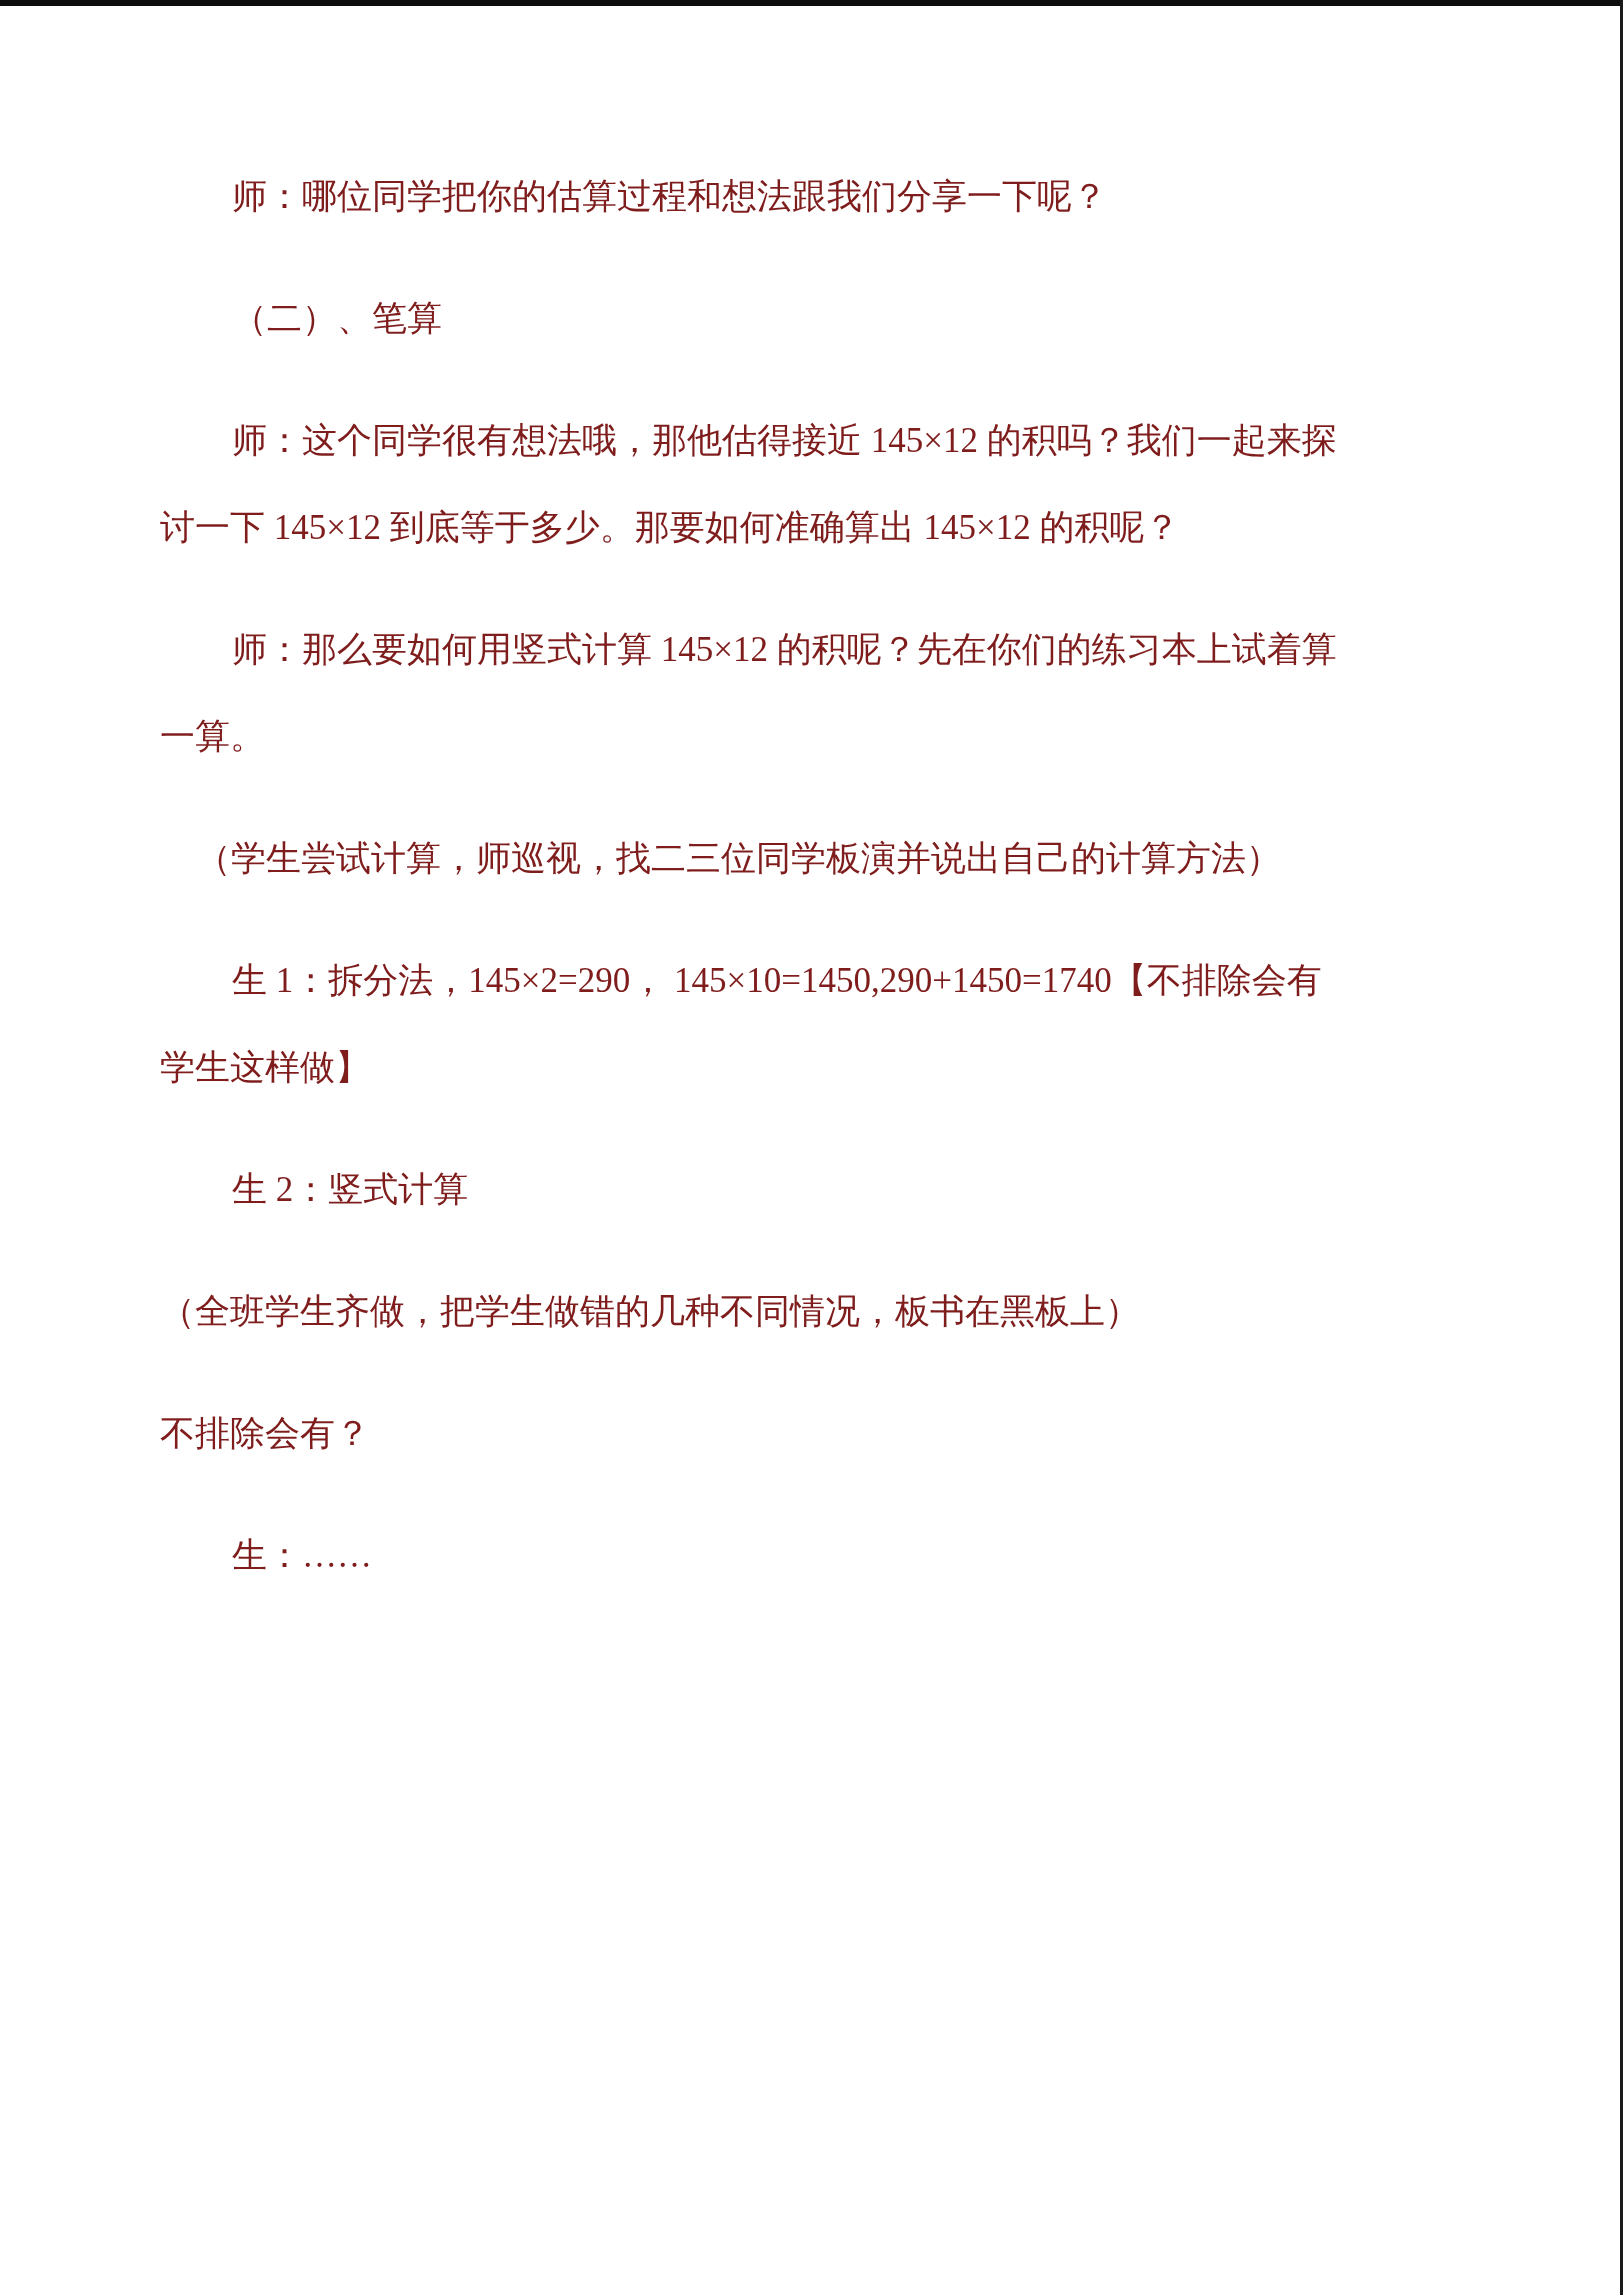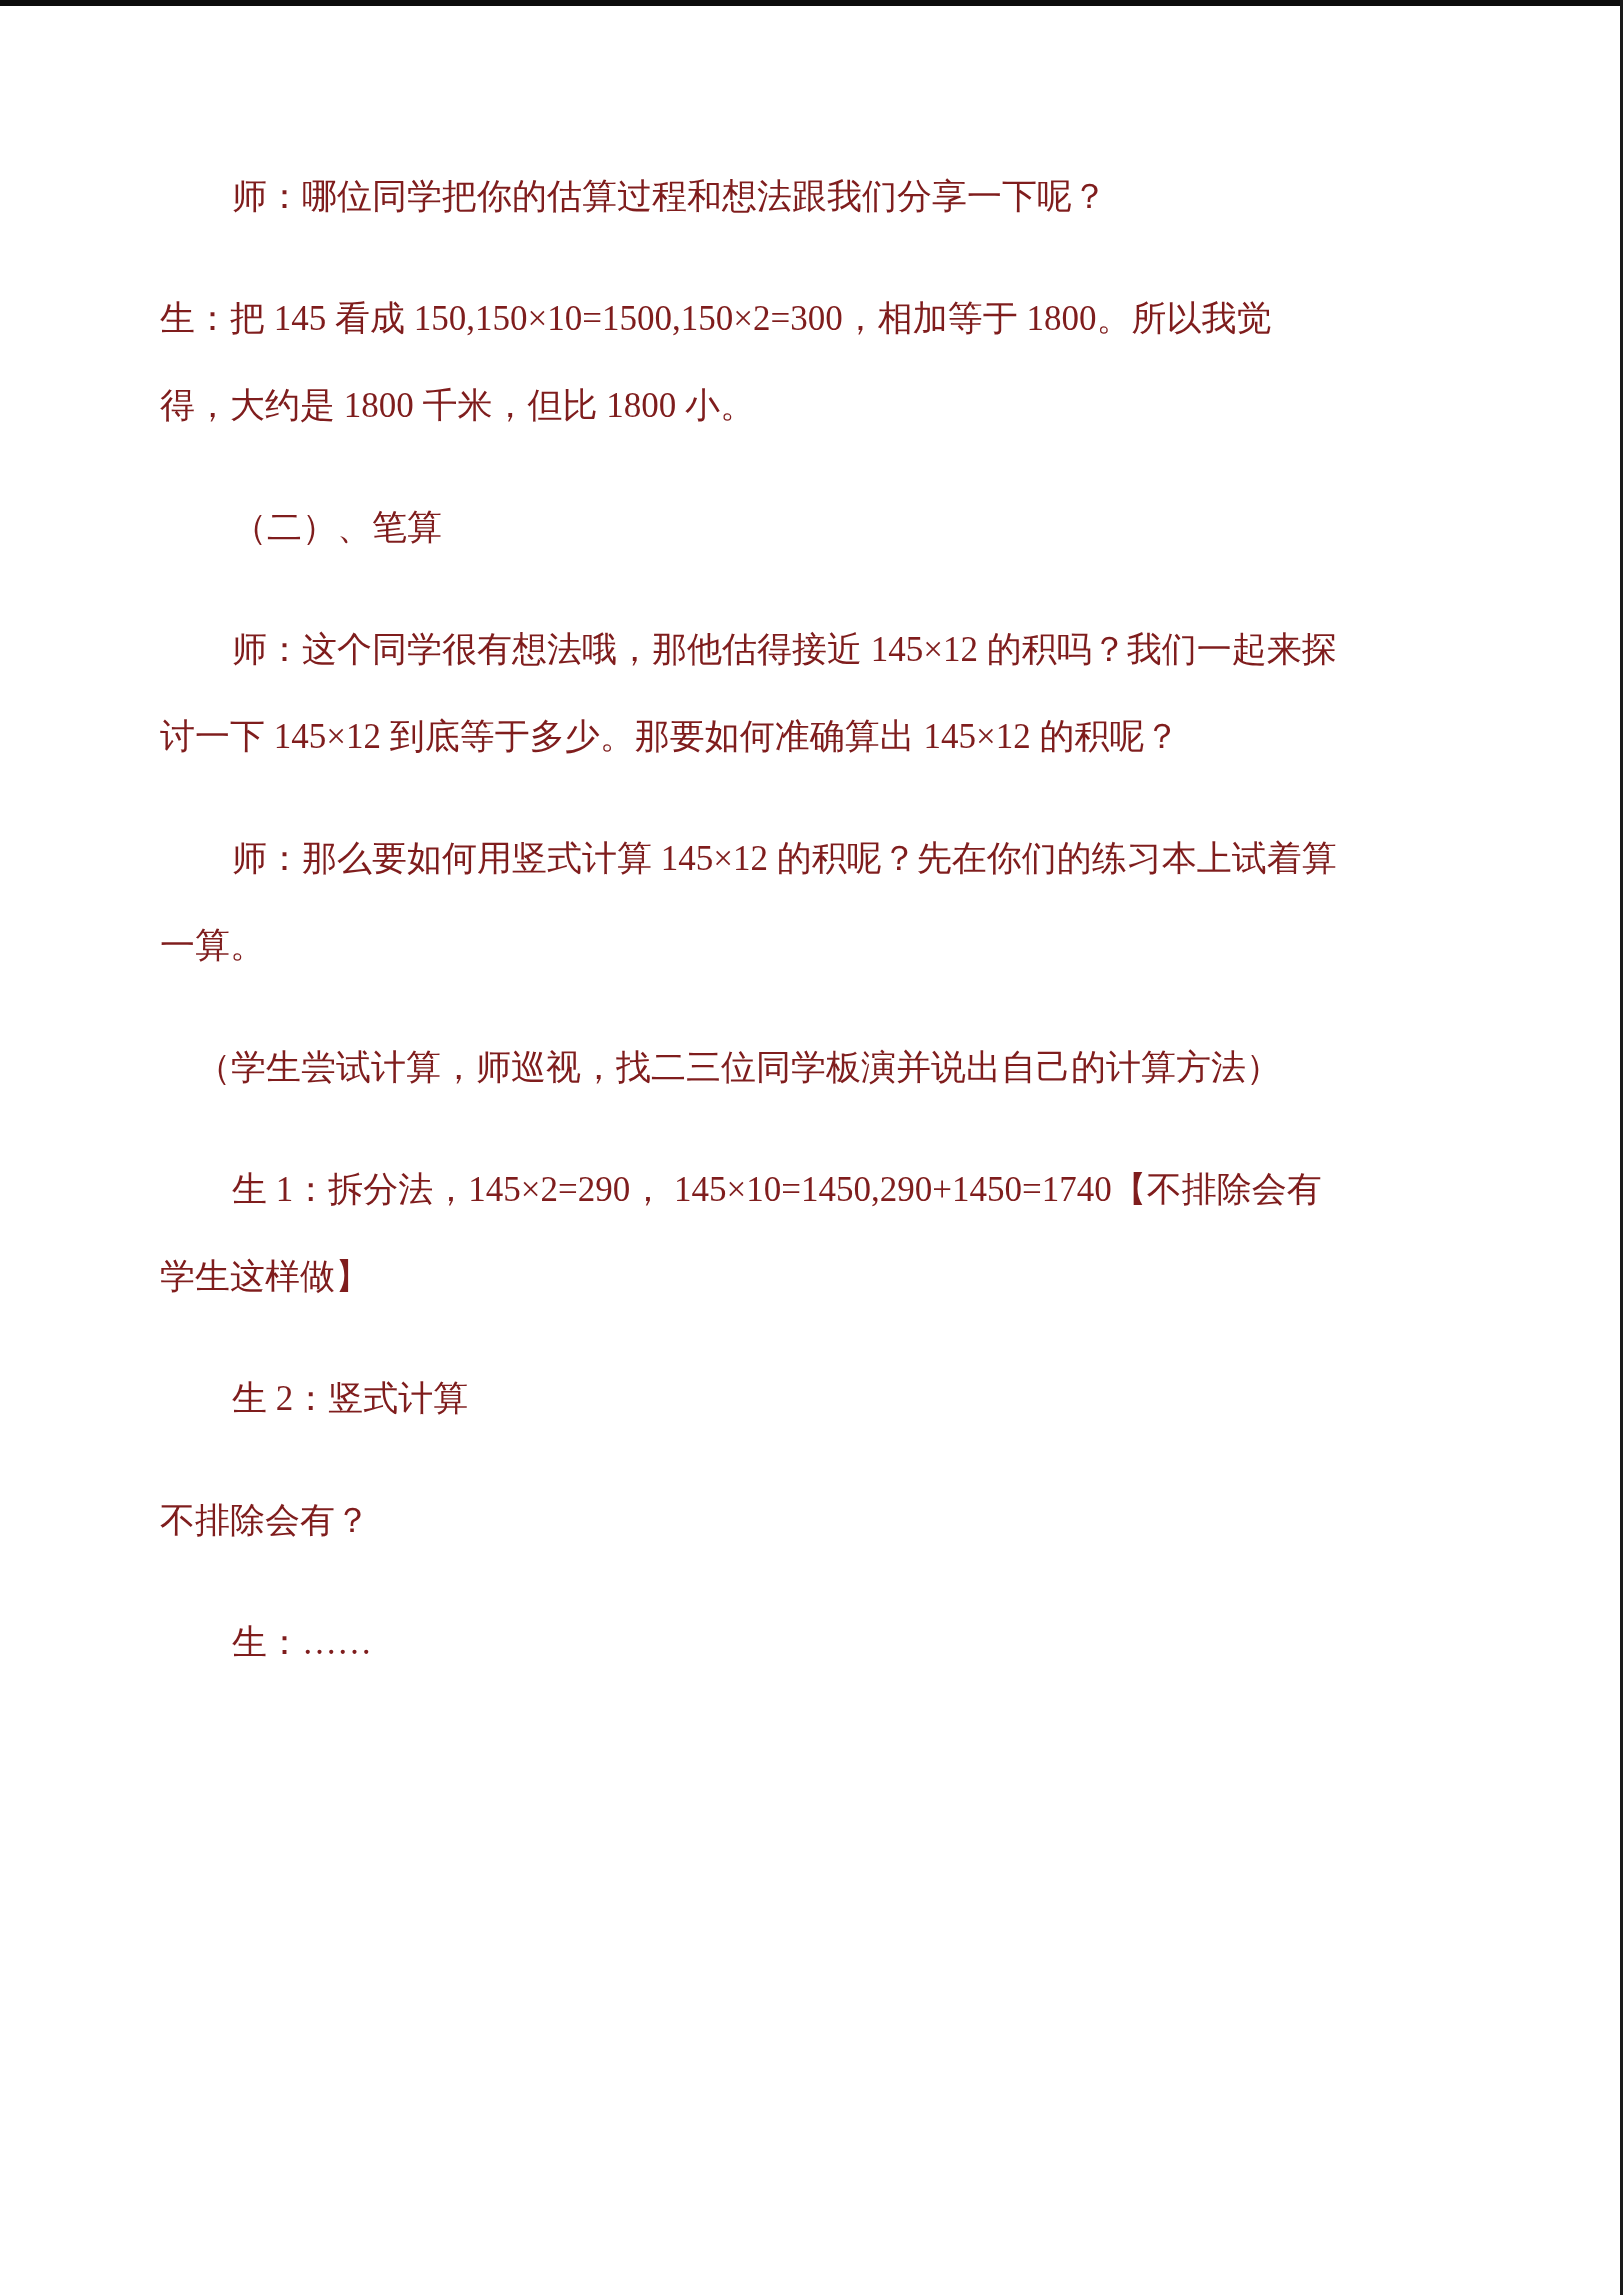--- a/index.html
+++ b/index.html
@@ -49,24 +49,20 @@
 <body>
 
 <div class="page" style="background: rgb(255, 255, 255);">
   <div class="top-edge" style="background: rgb(13, 13, 13);"></div>
   <div class="right-edge" style="background: rgb(26, 26, 26);"></div>
   <div class="doc-body" style="color: #7f1d1d;">
       <div class="paragraph">
         <div class="line indent-2">师：哪位同学把你的估算过程和想法跟我们分享一下呢？</div>
       </div>
       <div class="paragraph">
-        <div class="line indent-0">生：把 145 看成 150,150×10=1500,150×2=300，相加等于 1800。所以我觉</div>
-        <div class="line indent-0">得，大约是 1800 千米，但比 1800 小。</div>
-      </div>
-      <div class="paragraph">
         <div class="line indent-2">（二）、笔算</div>
       </div>
       <div class="paragraph">
         <div class="line indent-2">师：这个同学很有想法哦，那他估得接近 145×12 的积吗？我们一起来探</div>
         <div class="line indent-0">讨一下 145×12 到底等于多少。那要如何准确算出 145×12 的积呢？</div>
       </div>
       <div class="paragraph">
         <div class="line indent-2">师：那么要如何用竖式计算 145×12 的积呢？先在你们的练习本上试着算</div>
         <div class="line indent-0">一算。</div>
       </div>
@@ -74,20 +70,23 @@
         <div class="line indent-1">（学生尝试计算，师巡视，找二三位同学板演并说出自己的计算方法）</div>
       </div>
       <div class="paragraph">
         <div class="line indent-2">生 1：拆分法，145×2=290， 145×10=1450,290+1450=1740【不排除会有</div>
         <div class="line indent-0">学生这样做】</div>
       </div>
       <div class="paragraph">
         <div class="line indent-2">生 2：竖式计算</div>
       </div>
       <div class="paragraph">
+        <div class="line indent-0">（全班学生齐做，把学生做错的几种不同情况，板书在黑板上）</div>
+      </div>
+      <div class="paragraph">
         <div class="line indent-0">不排除会有？</div>
       </div>
       <div class="paragraph">
         <div class="line indent-2">生：……</div>
       </div>
     </div>
 </div>
 
 
 </body></html>

